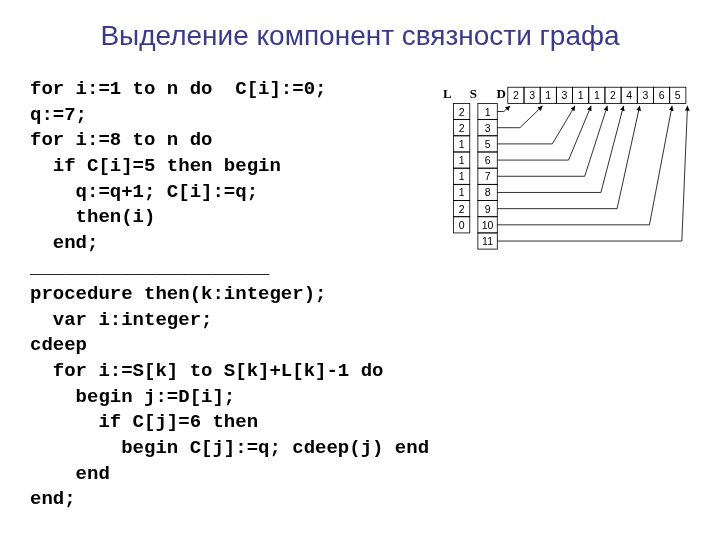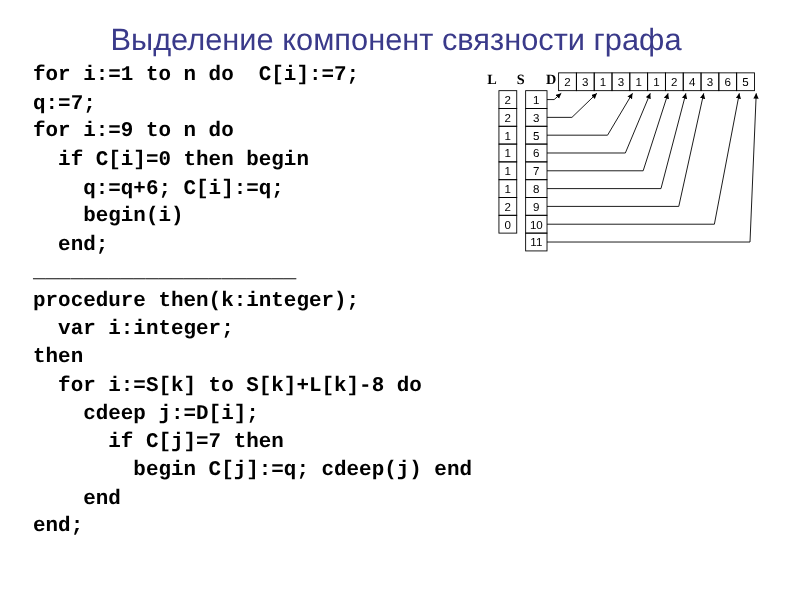--- a/index.html
+++ b/index.html
@@ -8,21 +8,21 @@
       height: 540px;
       background: #ffffff;
       font-family: Arial, sans-serif;
       padding: 20px 30px;
       position: relative;
     }
     .title {
       font-size: 28px;
       color: #3a3a8a;
       text-align: center;
-      margin-bottom: 4px;
+      margin-bottom: 25px;
       font-weight: normal;
     }
     .content {
       display: flex;
       gap: 10px;
     }
     .code-block {
       font-family: 'Courier New', monospace;
       font-size: 19px;
       font-weight: bold;
@@ -39,34 +39,34 @@
       width: 100%;
       height: auto;
     }
   </style>
 </head>
 <body>
 
 <h1 class="title">Выделение компонент связности графа</h1>
 
 <div class="content">
-  <div class="code-block"><span>for i:=1 to n do  C[i]:=7;</span>
+  <div class="code-block"><span>for i:=1 to n do  C[i]:=0;</span>
 <span>q:=7;</span>
-<span>for i:=9 to n do</span>
-<span>  if C[i]=0 then begin</span>
-<span>    q:=q+6; C[i]:=q;</span>
-<span>    begin(i)</span>
+<span>for i:=8 to n do</span>
+<span>  if C[i]=5 then begin</span>
+<span>    q:=q+1; C[i]:=q;</span>
+<span>    then(i)</span>
 <span>  end;</span>
 <span>_____________________</span>
 <span>procedure then(k:integer);</span>
 <span>  var i:integer;</span>
-<span>then</span>
-<span>  for i:=S[k] to S[k]+L[k]-8 do</span>
-<span>    cdeep j:=D[i];</span>
-<span>      if C[j]=7 then</span>
+<span>cdeep</span>
+<span>  for i:=S[k] to S[k]+L[k]-1 do</span>
+<span>    begin j:=D[i];</span>
+<span>      if C[j]=6 then</span>
 <span>        begin C[j]:=q; cdeep(j) end</span>
 <span>    end</span>
 <span>end;</span></div>
 
   <div class="diagram">
     <svg viewBox="0 0 310 250">
 
       <text x="5" y="38" font-size="16" font-weight="bold" font-family="Times New Roman">L</text>
       <text x="38" y="38" font-size="16" font-weight="bold" font-family="Times New Roman">S</text>
       <text x="71" y="38" font-size="16" font-weight="bold" font-family="Times New Roman">D</text>

